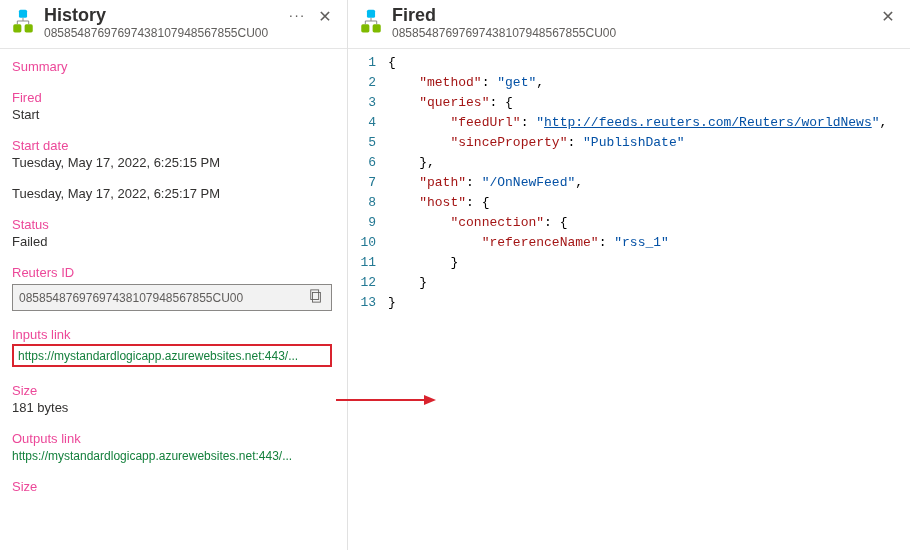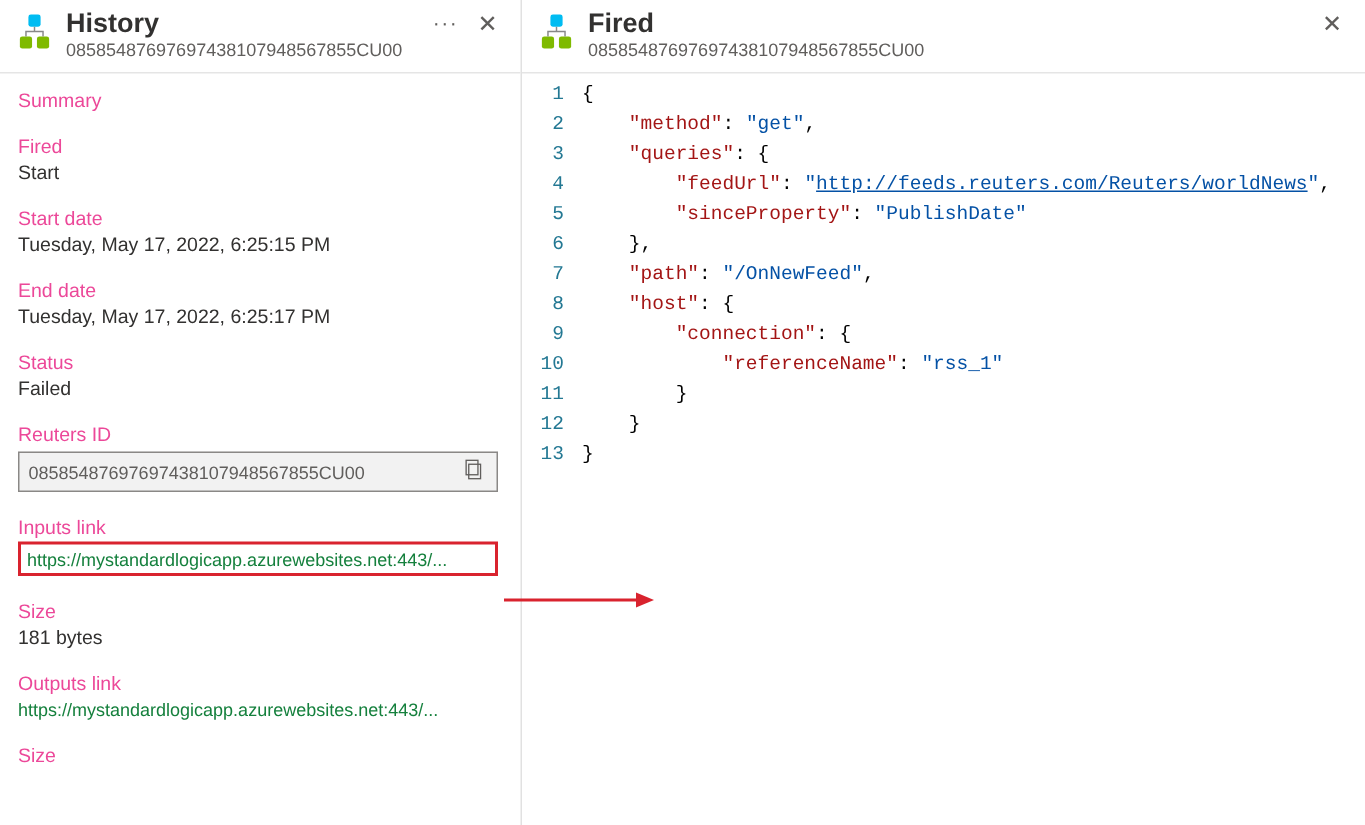--- a/index.html
+++ b/index.html
@@ -126,21 +126,20 @@
     </div>
     <div class="section">
       <div class="section-label">Fired</div>
       <div class="section-value">Start</div>
     </div>
     <div class="section">
       <div class="section-label">Start date</div>
       <div class="section-value">Tuesday, May 17, 2022, 6:25:15 PM</div>
     </div>
     <div class="section">
-      <div class="section-label">End date</div>
       <div class="section-value">Tuesday, May 17, 2022, 6:25:17 PM</div>
     </div>
     <div class="section">
       <div class="section-label">Status</div>
       <div class="section-value">Failed</div>
     </div>
     <div class="section">
       <div class="section-label">Reuters ID</div>
       <div class="tracking-box">
         <span class="tracking-text">08585487697697438107948567855CU00</span>

